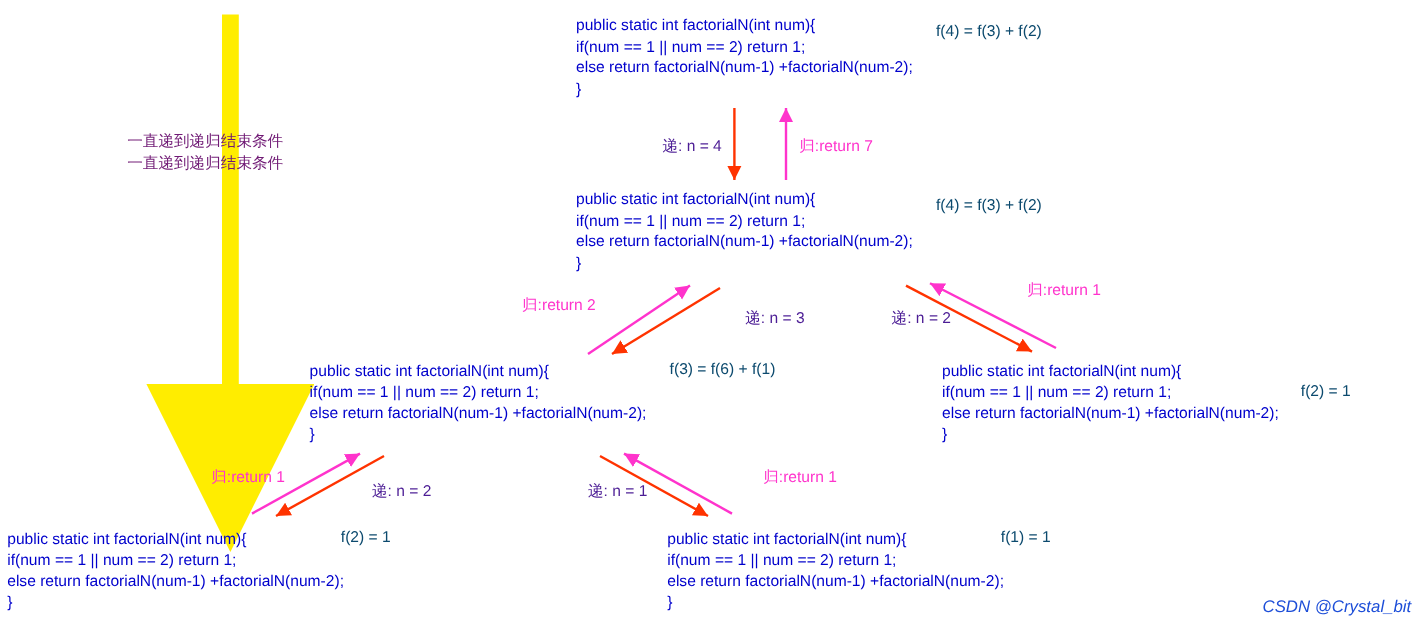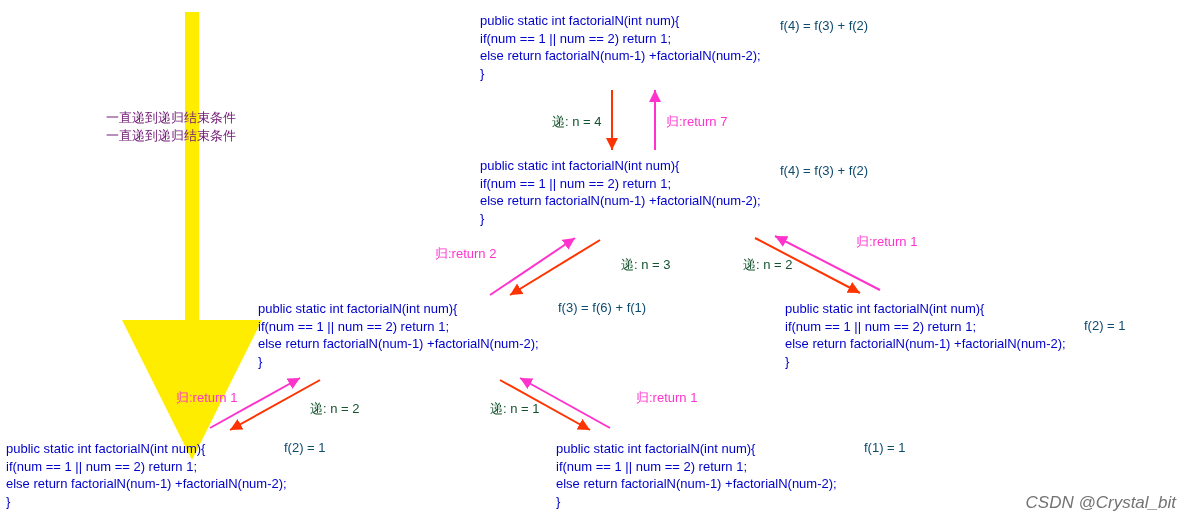--- a/index.html
+++ b/index.html
@@ -1,23 +1,23 @@
 <!DOCTYPE html>
 <html><head>
 <meta charset="utf-8">
 <style>
   html,body{margin:0;padding:0;width:1184px;height:517px;background:#fff;
             font-family:Arial,Helvetica,sans-serif;font-size:13px;overflow:hidden}
   .canvas{position:relative;width:1184px;height:517px}
   .code{position:absolute;color:#0000cc;line-height:1.35;white-space:nowrap}
   .note{position:absolute;color:#0c4a6e;white-space:nowrap}
   .cmt{position:absolute;color:#701a75;white-space:nowrap}
-  .recur{position:absolute;color:#14532d;white-space:nowrap}
+  .recur{position:absolute;color:#4c1d95;white-space:nowrap}
   .ret{position:absolute;color:#ff33cc;white-space:nowrap}
-  .wm{position:absolute;right:8px;bottom:4px;color:#737373;font-size:17px;font-style:italic}
+  .wm{position:absolute;right:8px;bottom:4px;color:#1d4ed8;font-size:14px;font-style:italic}
   svg{position:absolute;left:0;top:0;pointer-events:none}
 </style>
 </head>
 <body>
 <div class="canvas">
 
 <svg width="1184" height="517">
   <defs>
     <marker id="ah-red" markerWidth="8" markerHeight="8" refX="6" refY="3" orient="auto">
       <path d="M0,0 L6,3 L0,6 Z" fill="#ff3300"></path>
@@ -103,16 +103,16 @@
   <div>}</div>
 </div>
 <div class="note" style="left:284px;top:440px">f(2) =  1</div>
 
 <div class="code" style="left:556px;top:440px">
   <div>public static int factorialN(int num){</div>
   <div>    if(num == 1 || num == 2) return 1;</div>
   <div>    else return factorialN(num-1) +factorialN(num-2);</div>
   <div>}</div>
 </div>
-<div class="note" style="left:864px;top:440px">f(1) = 1</div>
+<div class="note" style="left:834px;top:440px">f(1) = 1</div>
 
 <div class="wm">CSDN @Crystal_bit</div>
 </div>
 
 </body></html>

